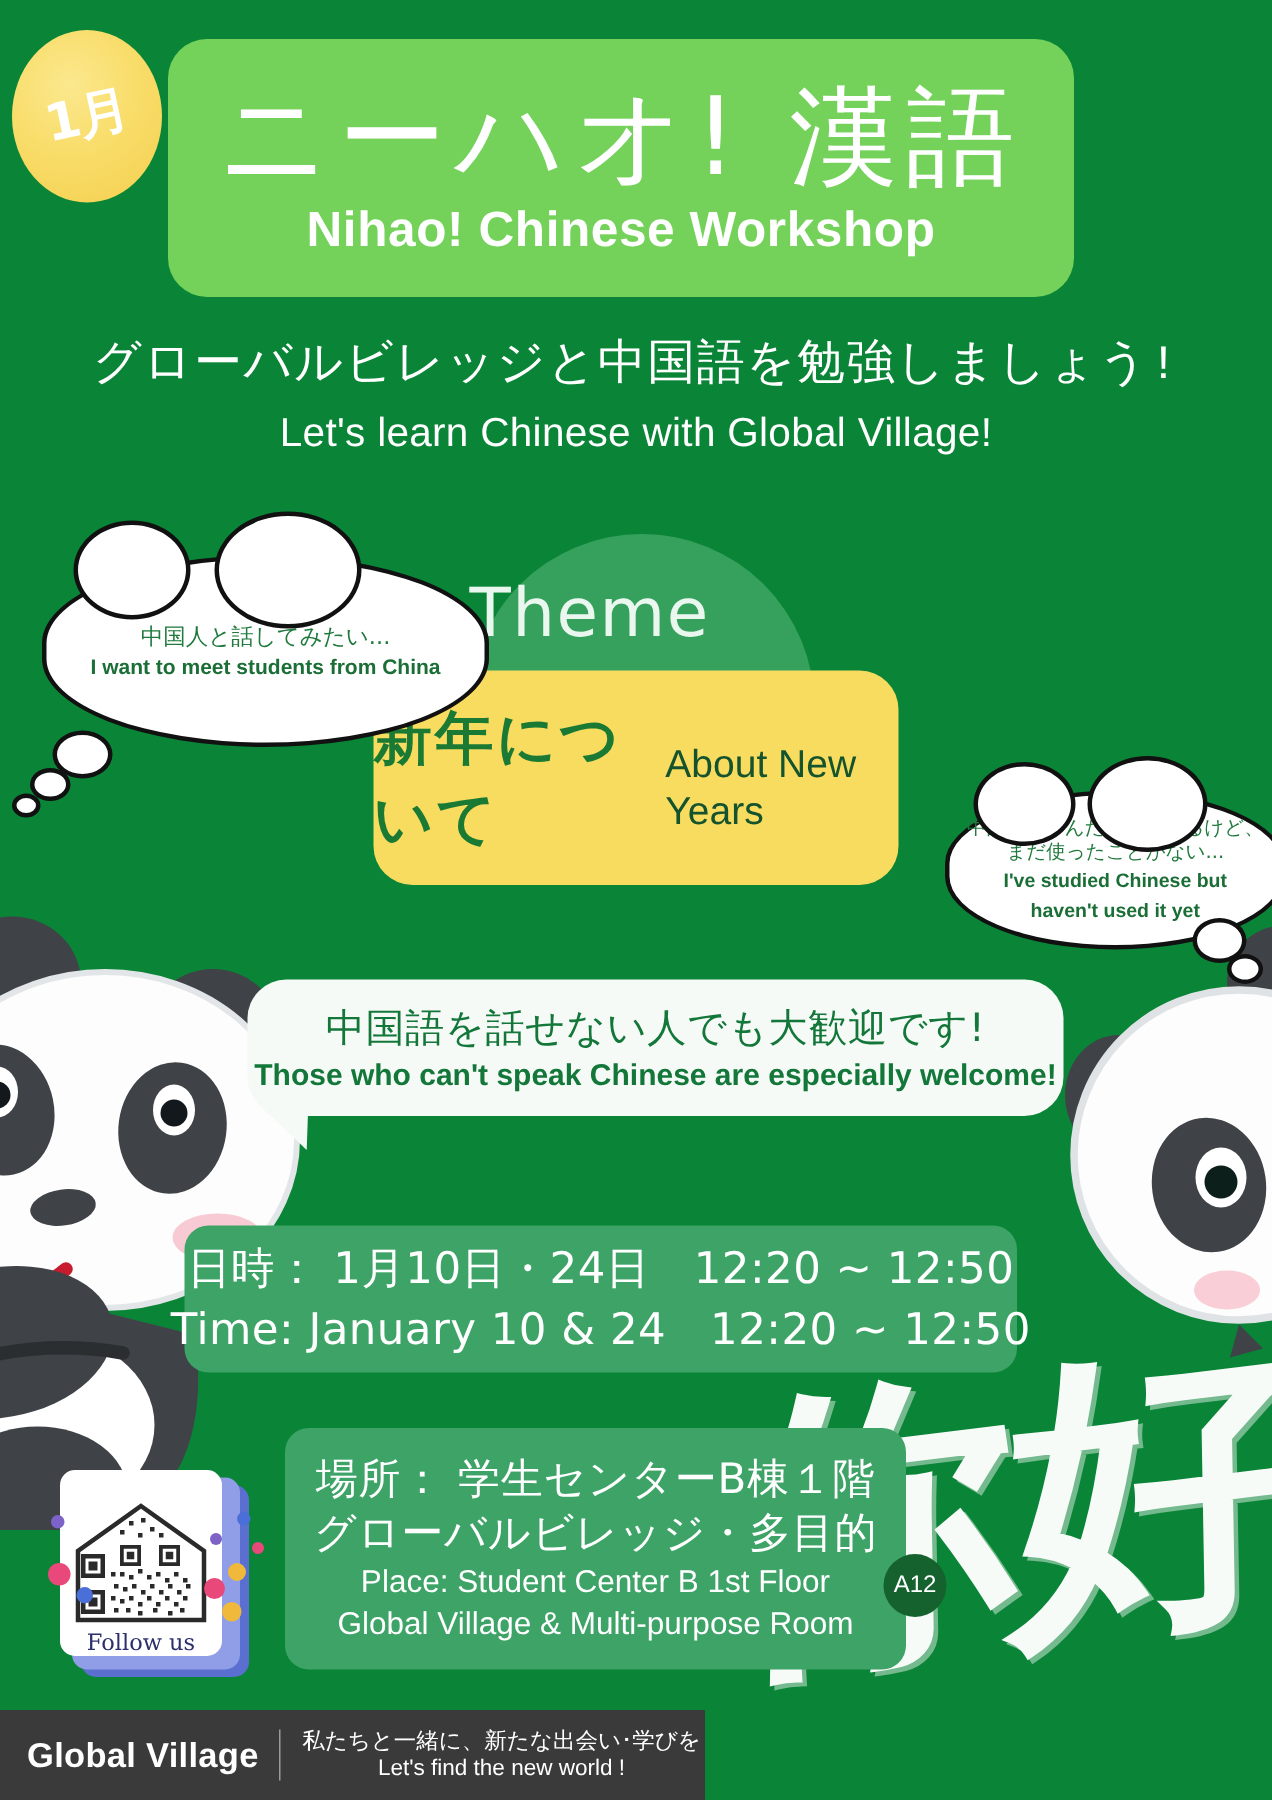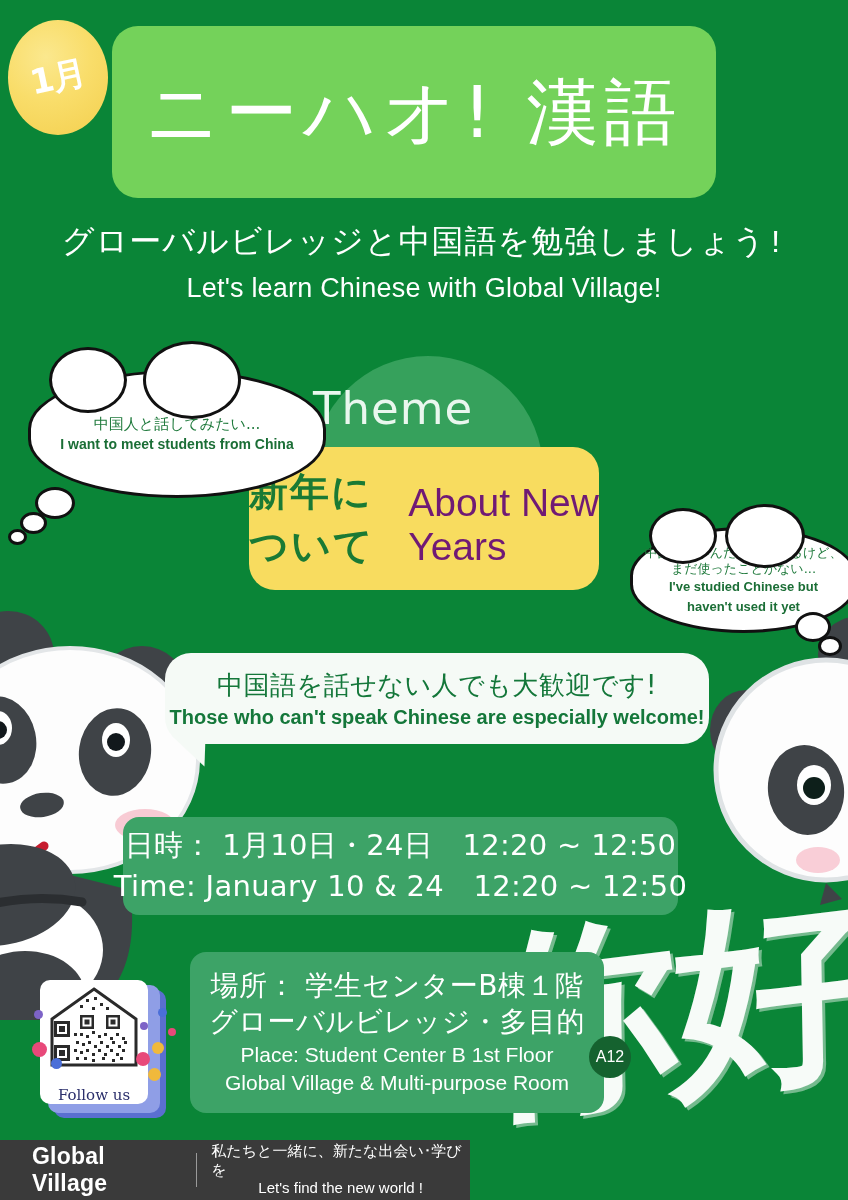--- a/index.html
+++ b/index.html
@@ -75,21 +75,21 @@
     position:absolute;left:249px;top:447px;width:350px;height:143px;
     background:#f8dc5f;z-index:5;
     border-radius:26px;
     display:flex;flex-direction:row;align-items:center;justify-content:center;
   }
   .theme-box .jp{
     font-size:39px;font-weight:700;color:#1a7a34;letter-spacing:2px;
     font-family:"DejaVu Sans",sans-serif;
   }
   .theme-box .en{
-    font-size:39px;color:#701a75;letter-spacing:0px;margin-top:12px;font-weight:400;
+    font-size:26px;color:#14532d;letter-spacing:0px;margin-top:12px;font-weight:400;
   }
 
   
   .thought{position:absolute;z-index:8;}
   .cloud{
     position:relative;background:#ffffff;border:3px solid #111111;
     border-radius:50% / 46%;
     display:flex;flex-direction:column;align-items:center;justify-content:center;
     text-align:center;
   }
@@ -156,30 +156,30 @@
   }
 
   
   .panda{position:absolute;z-index:4;}
 
   
   .qr-stack{position:absolute;left:40px;top:980px;width:130px;height:140px;z-index:9;}
   .qr-back2{position:absolute;left:14px;top:10px;width:112px;height:128px;background:#5a6fd0;border-radius:10px;}
   .qr-back1{position:absolute;left:8px;top:5px;width:112px;height:128px;background:#8f9ee6;border-radius:10px;}
   .qr-card{position:absolute;left:0px;top:0px;width:108px;height:124px;background:#ffffff;border-radius:10px;
-    display:flex;flex-direction:column;align-items:center;justify-content:space-between;padding-top:5px;box-sizing:border-box;}
+    display:flex;flex-direction:column;align-items:center;justify-content:flex-end;padding-top:5px;box-sizing:border-box;}
   .qr-follow{font-family:"DejaVu Serif",serif;font-size:15px;color:#2b2f6b;margin-top:2px;}
   .emoji-dot{position:absolute;border-radius:50%;z-index:10;}
 
   
   .footer{
     position:absolute;left:0;top:1140px;width:470px;height:60px;
     background:#3a3a3a;z-index:12;display:flex;align-items:center;
   }
-  .footer-brand{color:#ffffff;font-size:23px;font-weight:700;padding-left:32px;letter-spacing:.2px;}
+  .footer-brand{color:#ffffff;font-size:23px;font-weight:700;padding-left:18px;letter-spacing:.2px;}
   .footer-div{width:1px;height:34px;background:#9a9a9a;margin:0 14px;}
   .footer-tag{display:flex;flex-direction:column;align-items:center;}
   .footer-tag .jp{color:#ffffff;font-size:15px;line-height:1.25;font-family:"DejaVu Sans",sans-serif;}
   .footer-tag .en{color:#ffffff;font-size:15px;line-height:1.25;}
 </style>
 </head>
 <body>
 
 <div class="poster">
 
@@ -217,20 +217,21 @@
       <ellipse cx="193" cy="178" rx="30" ry="42" fill="#3f4347"></ellipse>
       <ellipse cx="108" cy="180" rx="17" ry="20" fill="#ffffff"></ellipse>
       <circle cx="108" cy="183" r="11" fill="#0d1f1a"></circle>
       <ellipse cx="112" cy="255" rx="22" ry="13" fill="#f6b9c6" opacity=".7"></ellipse>
       <path d="M120 278 l16 16 l-22 6 Z" fill="#3f4347"></path>
     </svg>
   </div>
 
   <div class="header-box">
     <div class="header-jp">ニーハオ! 漢語</div>
+    <div class="header-en">Nihao! Chinese Workshop</div>
   </div>
   <div class="month-badge">
     <span>1月</span>
   </div>
 
   <div class="subtitle">
     <div class="jp">グローバルビレッジと中国語を勉強しましょう!</div>
     <div class="en">Let's learn Chinese with Global Village!</div>
   </div>
 

